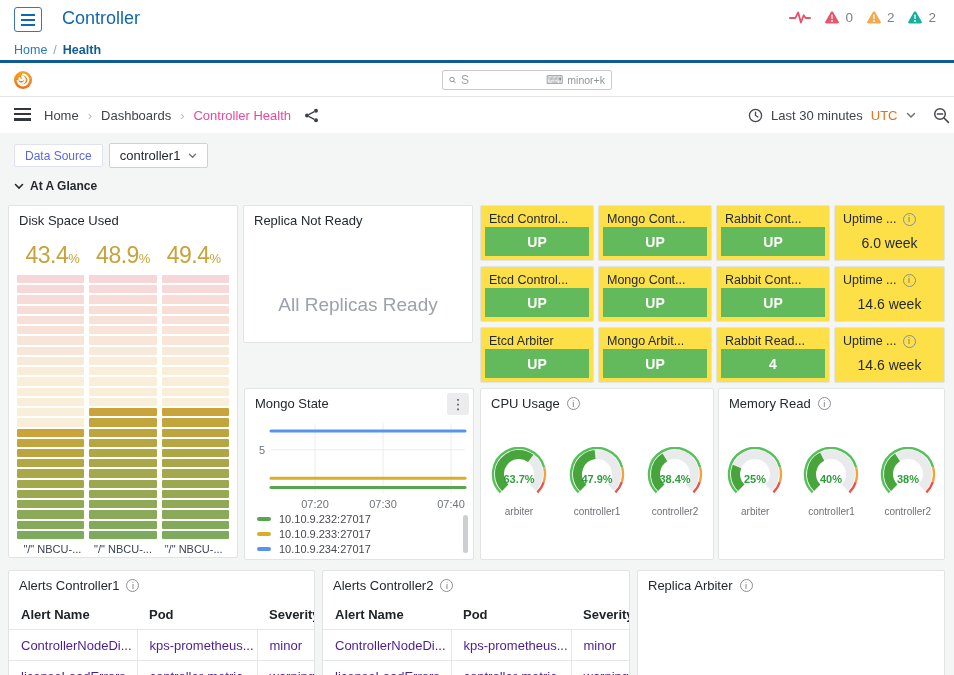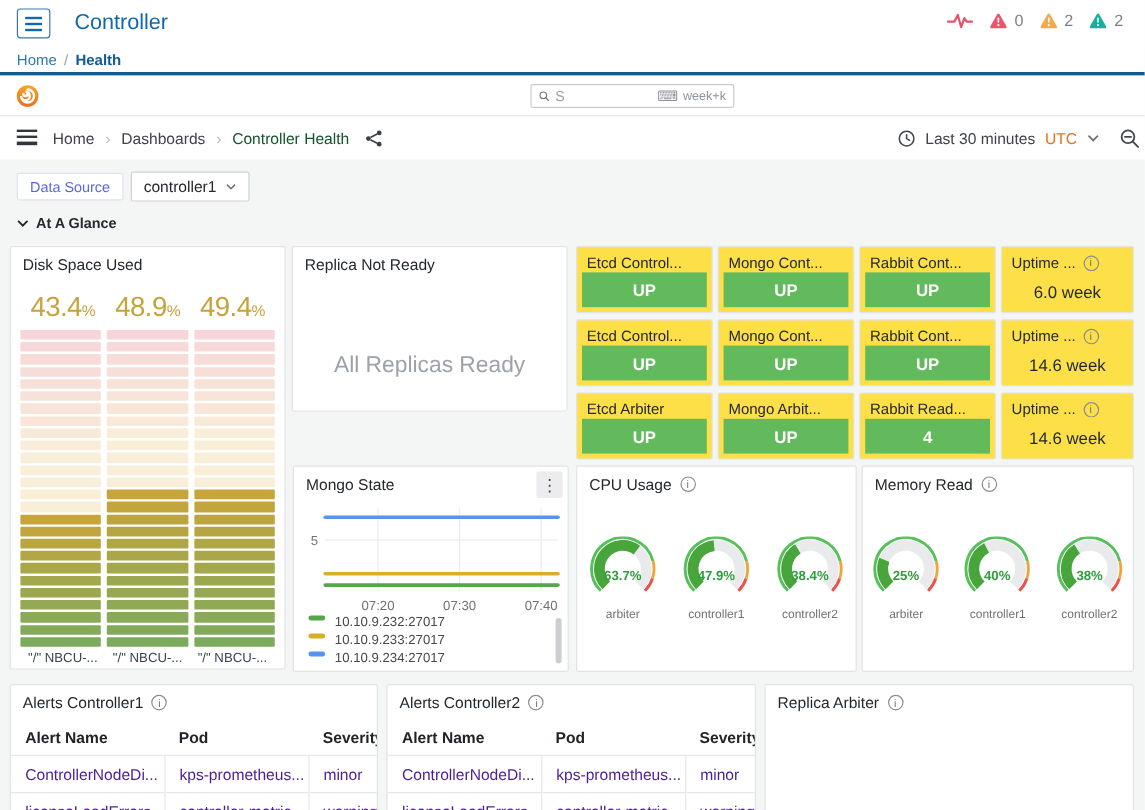--- a/index.html
+++ b/index.html
@@ -34,21 +34,21 @@
   .search-box input::placeholder { color:#9da1a8; }
   .kbd-hint { margin-left:auto; display:flex; align-items:center; gap:4px; color:#8f939a; font-size:10.5px; white-space:nowrap; }
   .kbd-glyph { font-size:12px; line-height:1; }
 
   
   .gf-toolbar { position:absolute; top:98px; left:0; right:0; height:35px; background:#fff; }
   .menu-icon { position:absolute; left:14px; top:10px; display:flex; flex-direction:column; gap:3px; cursor:pointer; }
   .menu-icon span { width:17px; height:2.2px; background:#33373c; }
   .gf-crumbs { position:absolute; left:44px; top:0; height:35px; display:flex; align-items:center; gap:9px; font-size:13px; }
   .crumb { color:#3f434a; cursor:pointer; }
-  .crumb.current { color:#14532d; cursor:default; }
+  .crumb.current { color:#ec4899; cursor:default; }
   .crumb-sep { color:#b7babf; font-size:13px; }
   .share-icon { margin-left:4px; cursor:pointer; display:flex; }
   .toolbar-right { position:absolute; left:748px; top:0; height:35px; display:flex; align-items:center; gap:8px; white-space:nowrap; }
   .time-range { font-size:13px; color:#3f434a; }
   .tz-label { font-size:13px; color:#e8701a; }
 
   
   .dashboard { position:absolute; top:133px; left:0; right:0; bottom:0; background:#f4f5f5; }
   .ds-row { position:absolute; top:10px; left:14px; display:flex; align-items:center; gap:6px; }
   .ds-label { height:23px; display:flex; align-items:center; padding:0 10px; background:#fff;
@@ -86,21 +86,21 @@
   .stat-up { position:absolute; left:4px; right:4px; bottom:4px; height:29px; background:#63ba5d;
     color:#fff; font-weight:700; font-size:14px; display:flex; align-items:center; justify-content:center; }
   .stat-uptime-value { position:absolute; left:0; right:0; bottom:9px; text-align:center; font-size:14px; color:#24292e; }
 
   
   #mongo-panel { left:244px; top:255px; width:230px; height:172px; }
   .kebab-btn { position:absolute; right:4px; top:4px; width:22px; height:22px; background:#ececee; border-radius:2px;
     display:flex; align-items:center; justify-content:center; font-size:14px; color:#44494f; cursor:pointer; }
   #mongo-chart { display:block; margin:4px 4px 0; }
   .mongo-legend { padding:2px 0 0 12px; display:flex; flex-direction:column; gap:3px; }
-  .legend-item { display:flex; align-items:flex-start; gap:8px; font-size:11px; color:#46494e; }
+  .legend-item { display:flex; align-items:center; gap:8px; font-size:11px; color:#46494e; }
   .legend-dash { width:14px; height:4px; border-radius:2px; flex:none; }
   .legend-scrollbar { position:absolute; right:5px; top:126px; width:5px; height:38px; background:#cdced1; border-radius:3px; cursor:pointer; }
 
   
   #cpu-panel { left:480px; top:255px; width:234px; height:172px; }
   #memory-panel { left:718px; top:255px; width:227px; height:172px; }
   .gauges-row { position:absolute; left:0; right:0; top:58px; display:flex; justify-content:center; gap:4px; }
   .gauge-block { width:74px; text-align:center; }
   .gauge-label { font-size:10px; color:#6e7277; margin-top:1px; }
 
@@ -172,21 +172,21 @@
     <path d="M10,5.6 a5.4,5.4 0 1 1 -5.4,5.4 a3.6,3.6 0 1 0 3.6,-3.6 a1.8,1.8 0 1 1 -1.8,1.8" fill="none" stroke="#fff" stroke-width="2" stroke-linecap="round"></path>
   </svg>
   <div class="search-box">
     <svg width="12" height="12" viewBox="0 0 14 14">
       <circle cx="6" cy="6" r="4.4" fill="none" stroke="#6f7378" stroke-width="1.5"></circle>
       <line x1="9.4" y1="9.4" x2="13" y2="13" stroke="#6f7378" stroke-width="1.5" stroke-linecap="round"></line>
     </svg>
     <input type="text" placeholder="S" style="">
     <span class="kbd-hint">
       <span class="kbd-glyph">⌨</span>
-      <span>week+k</span>
+      <span>minor+k</span>
     </span>
   </div>
 </div>
 
 <div class="gf-toolbar">
   <div class="menu-icon">
     <span></span>
       <span></span>
       <span></span>
   </div>

